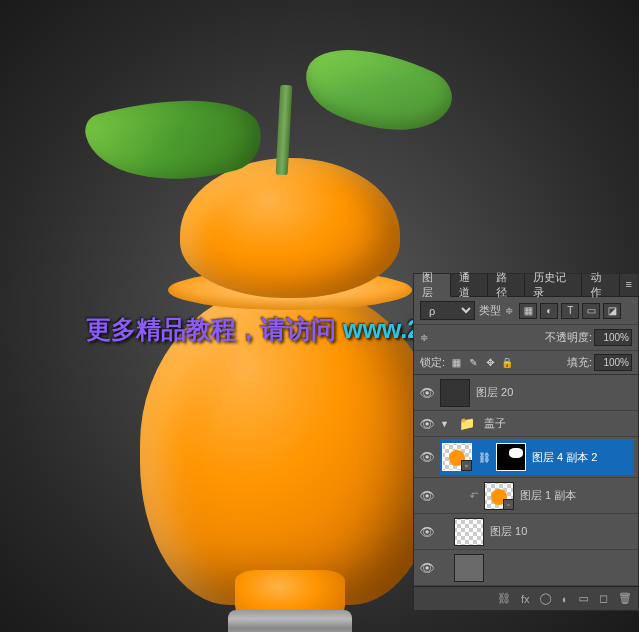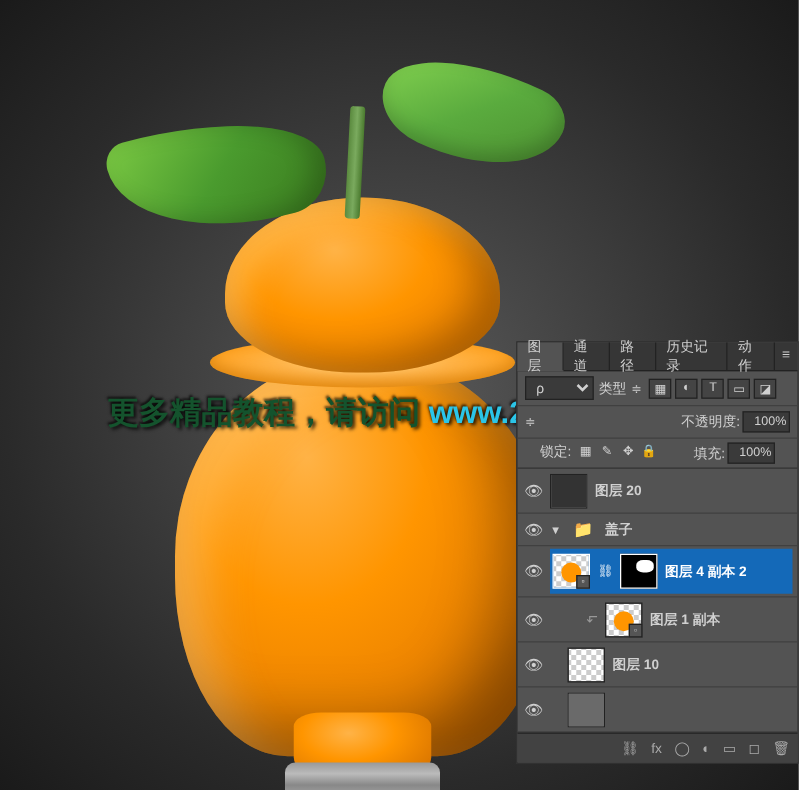--- a/index.html
+++ b/index.html
@@ -120,21 +120,21 @@
     
     .watermark {
       position: absolute;
       left: 86px;
       top: 313px;
       font-size: 25px;
       font-weight: bold;
       white-space: nowrap;
       text-shadow: 2px 2px 3px rgba(0,0,0,0.8), -1px -1px 2px rgba(0,0,0,0.7);
     }
-    .watermark .txt1 { color: #14532d; }
+    .watermark .txt1 { color: #8b5cf6; }
     .watermark .txt2 { color: #2bc5e8; }
     
     
     .panel {
       position: absolute;
       right: 0;
       top: 273px;
       width: 226px;
       background: #535353;
       color: #d0d0d0;
@@ -193,21 +193,21 @@
       background: #3a3a3a;
       border: 1px solid #222;
       color: #d0d0d0;
       width: 38px;
       height: 17px;
       font-size: 10px;
       text-align: right;
       padding-right: 2px;
     }
     
-    .lock-row { display: flex; padding: 3px 18px; gap: 4px; border-bottom: 1px solid #333;}
+    .lock-row { display: flex; align-items: center; padding: 3px 6px; gap: 4px; border-bottom: 1px solid #333;}
     .lock-icons { display: flex; gap: 2px; }
     .lock-ico { width: 15px; height: 14px; display:flex; align-items:center; justify-content:center; font-size:10px; cursor:pointer;}
     
     .layers { max-height: 220px; }
     .layer {
       display: flex;
       align-items: center;
       border-bottom: 1px solid #404040;
       min-height: 36px;
       padding: 2px 0;
@@ -234,21 +234,21 @@
     .thumb.mask { background:#000;}
     .thumb.mask::after { content:''; position:absolute; left:12px; top:4px; width:14px; height:10px; background:#fff; border-radius:40%;}
     .smart-badge { position:absolute; right:-1px; bottom:-1px; width:11px; height:11px; background:#555; border:1px solid #222; font-size:7px; display:flex; align-items:center; justify-content:center;}
     
     .link-icon { width: 12px; font-size: 10px; text-align: center; flex-shrink:0;}
     .folder-icon { width: 22px; height:18px; display:flex; align-items:center; justify-content:center; font-size: 13px; color:#b0b0b0; flex-shrink:0;}
     
     .layer.selected .layer-content { background:#1469b8; color:#fff; padding: 4px 2px; margin-right: 4px;}
     .layer.selected .thumb { border-color:#fff; }
     
-    .layer-name { font-size: 11px; white-space: nowrap; overflow:hidden;font-weight:bold; }
+    .layer-name { font-size: 11px; white-space: nowrap; overflow:hidden; }
     .clip-arrow { font-size:11px; transform: rotate(90deg); display:inline-block; width:10px; color:#999;}
     
     .panel-footer {
       display: flex;
       justify-content: flex-end;
       align-items: center;
       gap: 10px;
       padding: 3px 6px;
       background: #424242;
       border-top: 1px solid #222;

